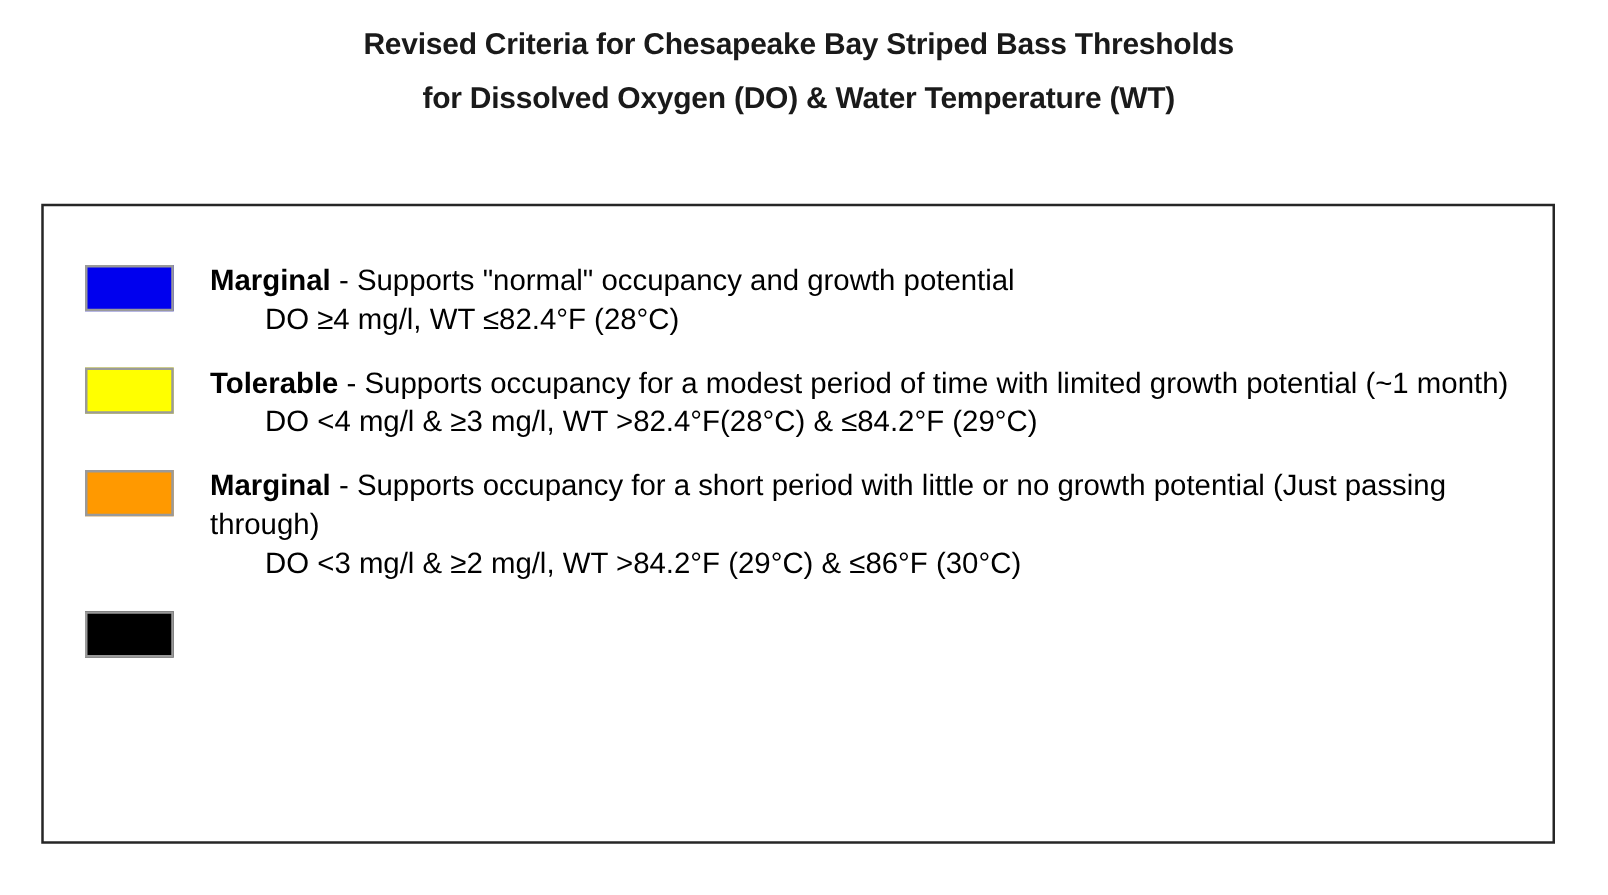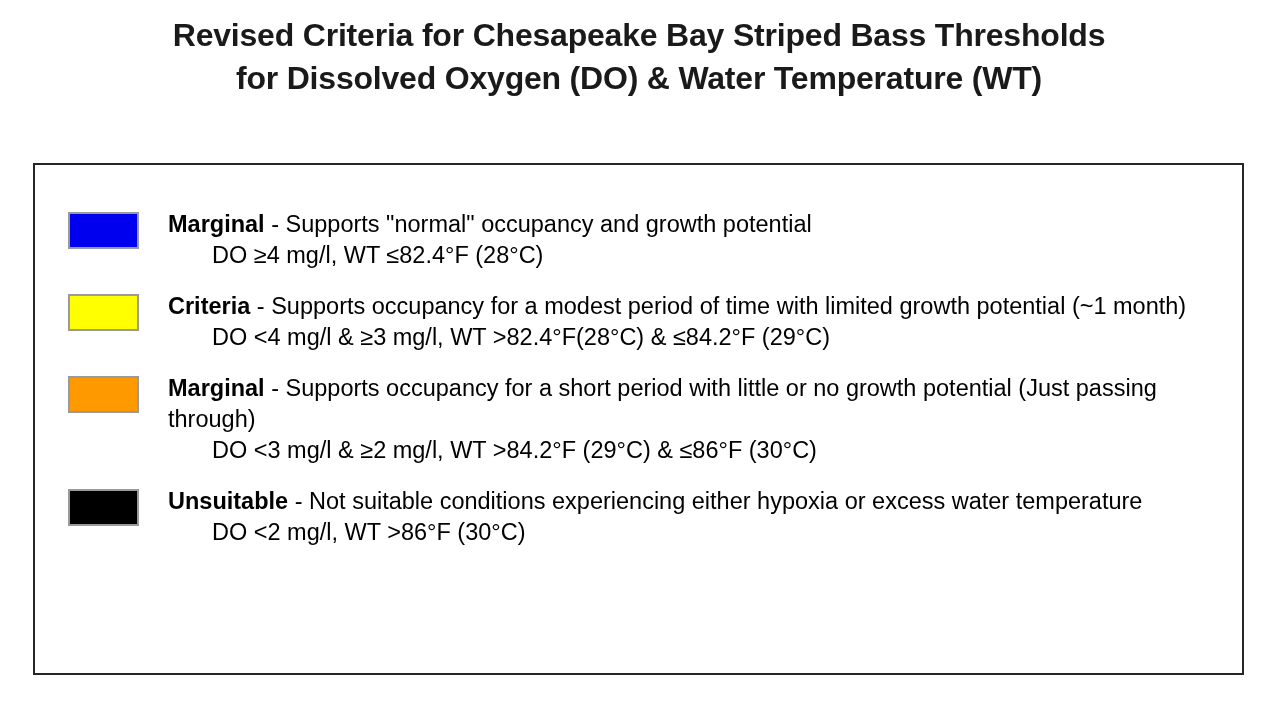--- a/index.html
+++ b/index.html
@@ -22,21 +22,21 @@
     background: #ffffff;
   }
 
   
   .title {
     position: absolute;
     left: 33px;
     top: 14px;
     width: 1212px;
     text-align: center;
-    font-size: 32px;
+    font-size: 24px;
     font-weight: bold;
     line-height: 43px;
     color: #1a1a1a;
     letter-spacing: -0.2px;
   }
   .title-line { display: block; white-space: nowrap; }
 
   
   .legend-box {
     position: absolute;
@@ -105,37 +105,33 @@
         <span class="swatch" style="background:#0000EE"></span>
         <span class="legend-text">
           <span class="legend-desc"><span class="term">Marginal</span><span> - </span><span>Supports "normal" occupancy and growth potential</span></span>
           <span class="legend-crit">DO ≥4 mg/l, WT ≤82.4°F (28°C)</span>
         </span>
       </div>
 
       <div class="legend-row">
         <span class="swatch" style="background:#FFFF00"></span>
         <span class="legend-text">
-          <span class="legend-desc"><span class="term">Criteria</span><span> - </span><span>Supports occupancy for a modest period of time with limited growth potential (~1 month)</span></span>
+          <span class="legend-desc"><span class="term">Tolerable</span><span> - </span><span>Supports occupancy for a modest period of time with limited growth potential (~1 month)</span></span>
           <span class="legend-crit">DO &lt;4 mg/l &amp; ≥3 mg/l, WT &gt;82.4°F(28°C) &amp; ≤84.2°F (29°C)</span>
         </span>
       </div>
 
       <div class="legend-row">
         <span class="swatch" style="background:#FF9900"></span>
         <span class="legend-text">
           <span class="legend-desc"><span class="term">Marginal</span><span> - </span><span>Supports occupancy for a short period with little or no growth potential (Just passing through)</span></span>
           <span class="legend-crit">DO &lt;3 mg/l &amp; ≥2 mg/l, WT &gt;84.2°F (29°C) &amp; ≤86°F (30°C)</span>
         </span>
       </div>
 
       <div class="legend-row">
         <span class="swatch" style="background:#000000"></span>
-        <span class="legend-text">
-          <span class="legend-desc"><span class="term">Unsuitable</span><span> - </span><span>Not suitable conditions experiencing either hypoxia or excess water temperature</span></span>
-          <span class="legend-crit">DO &lt;2 mg/l, WT &gt;86°F (30°C)</span>
-        </span>
       </div>
 
     </div>
   </div>
 
 </div>
 
 </body></html>

